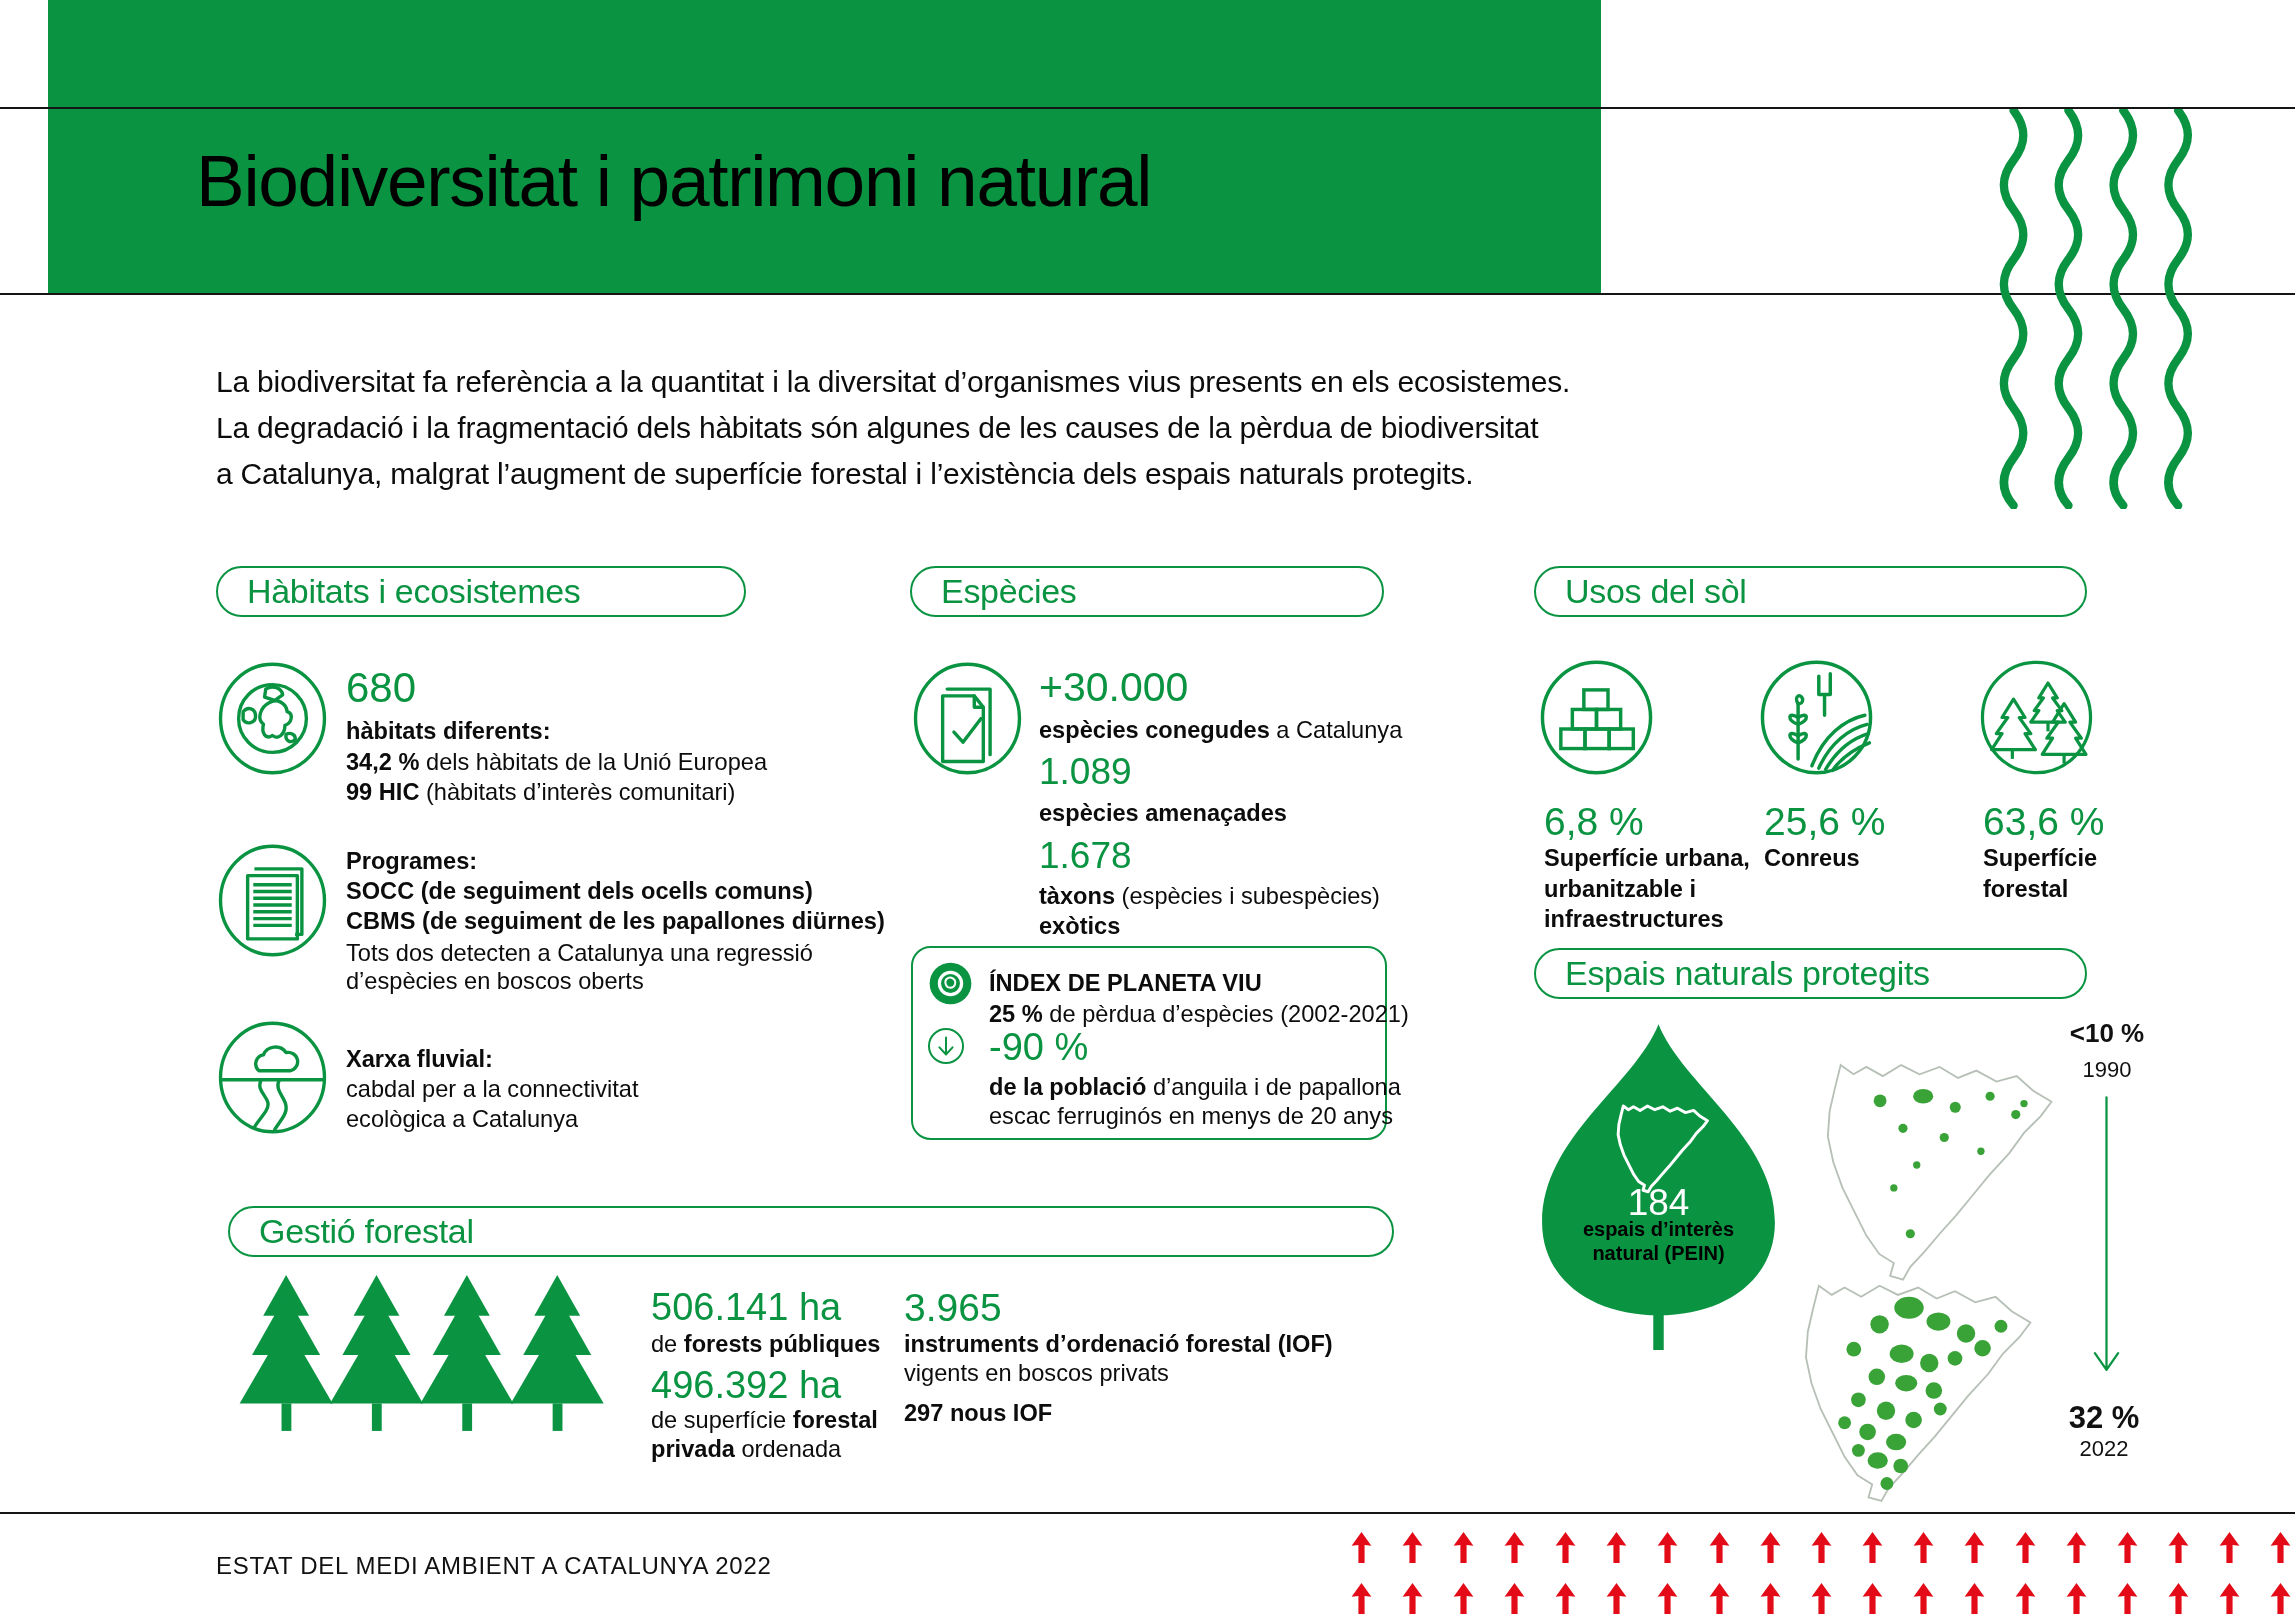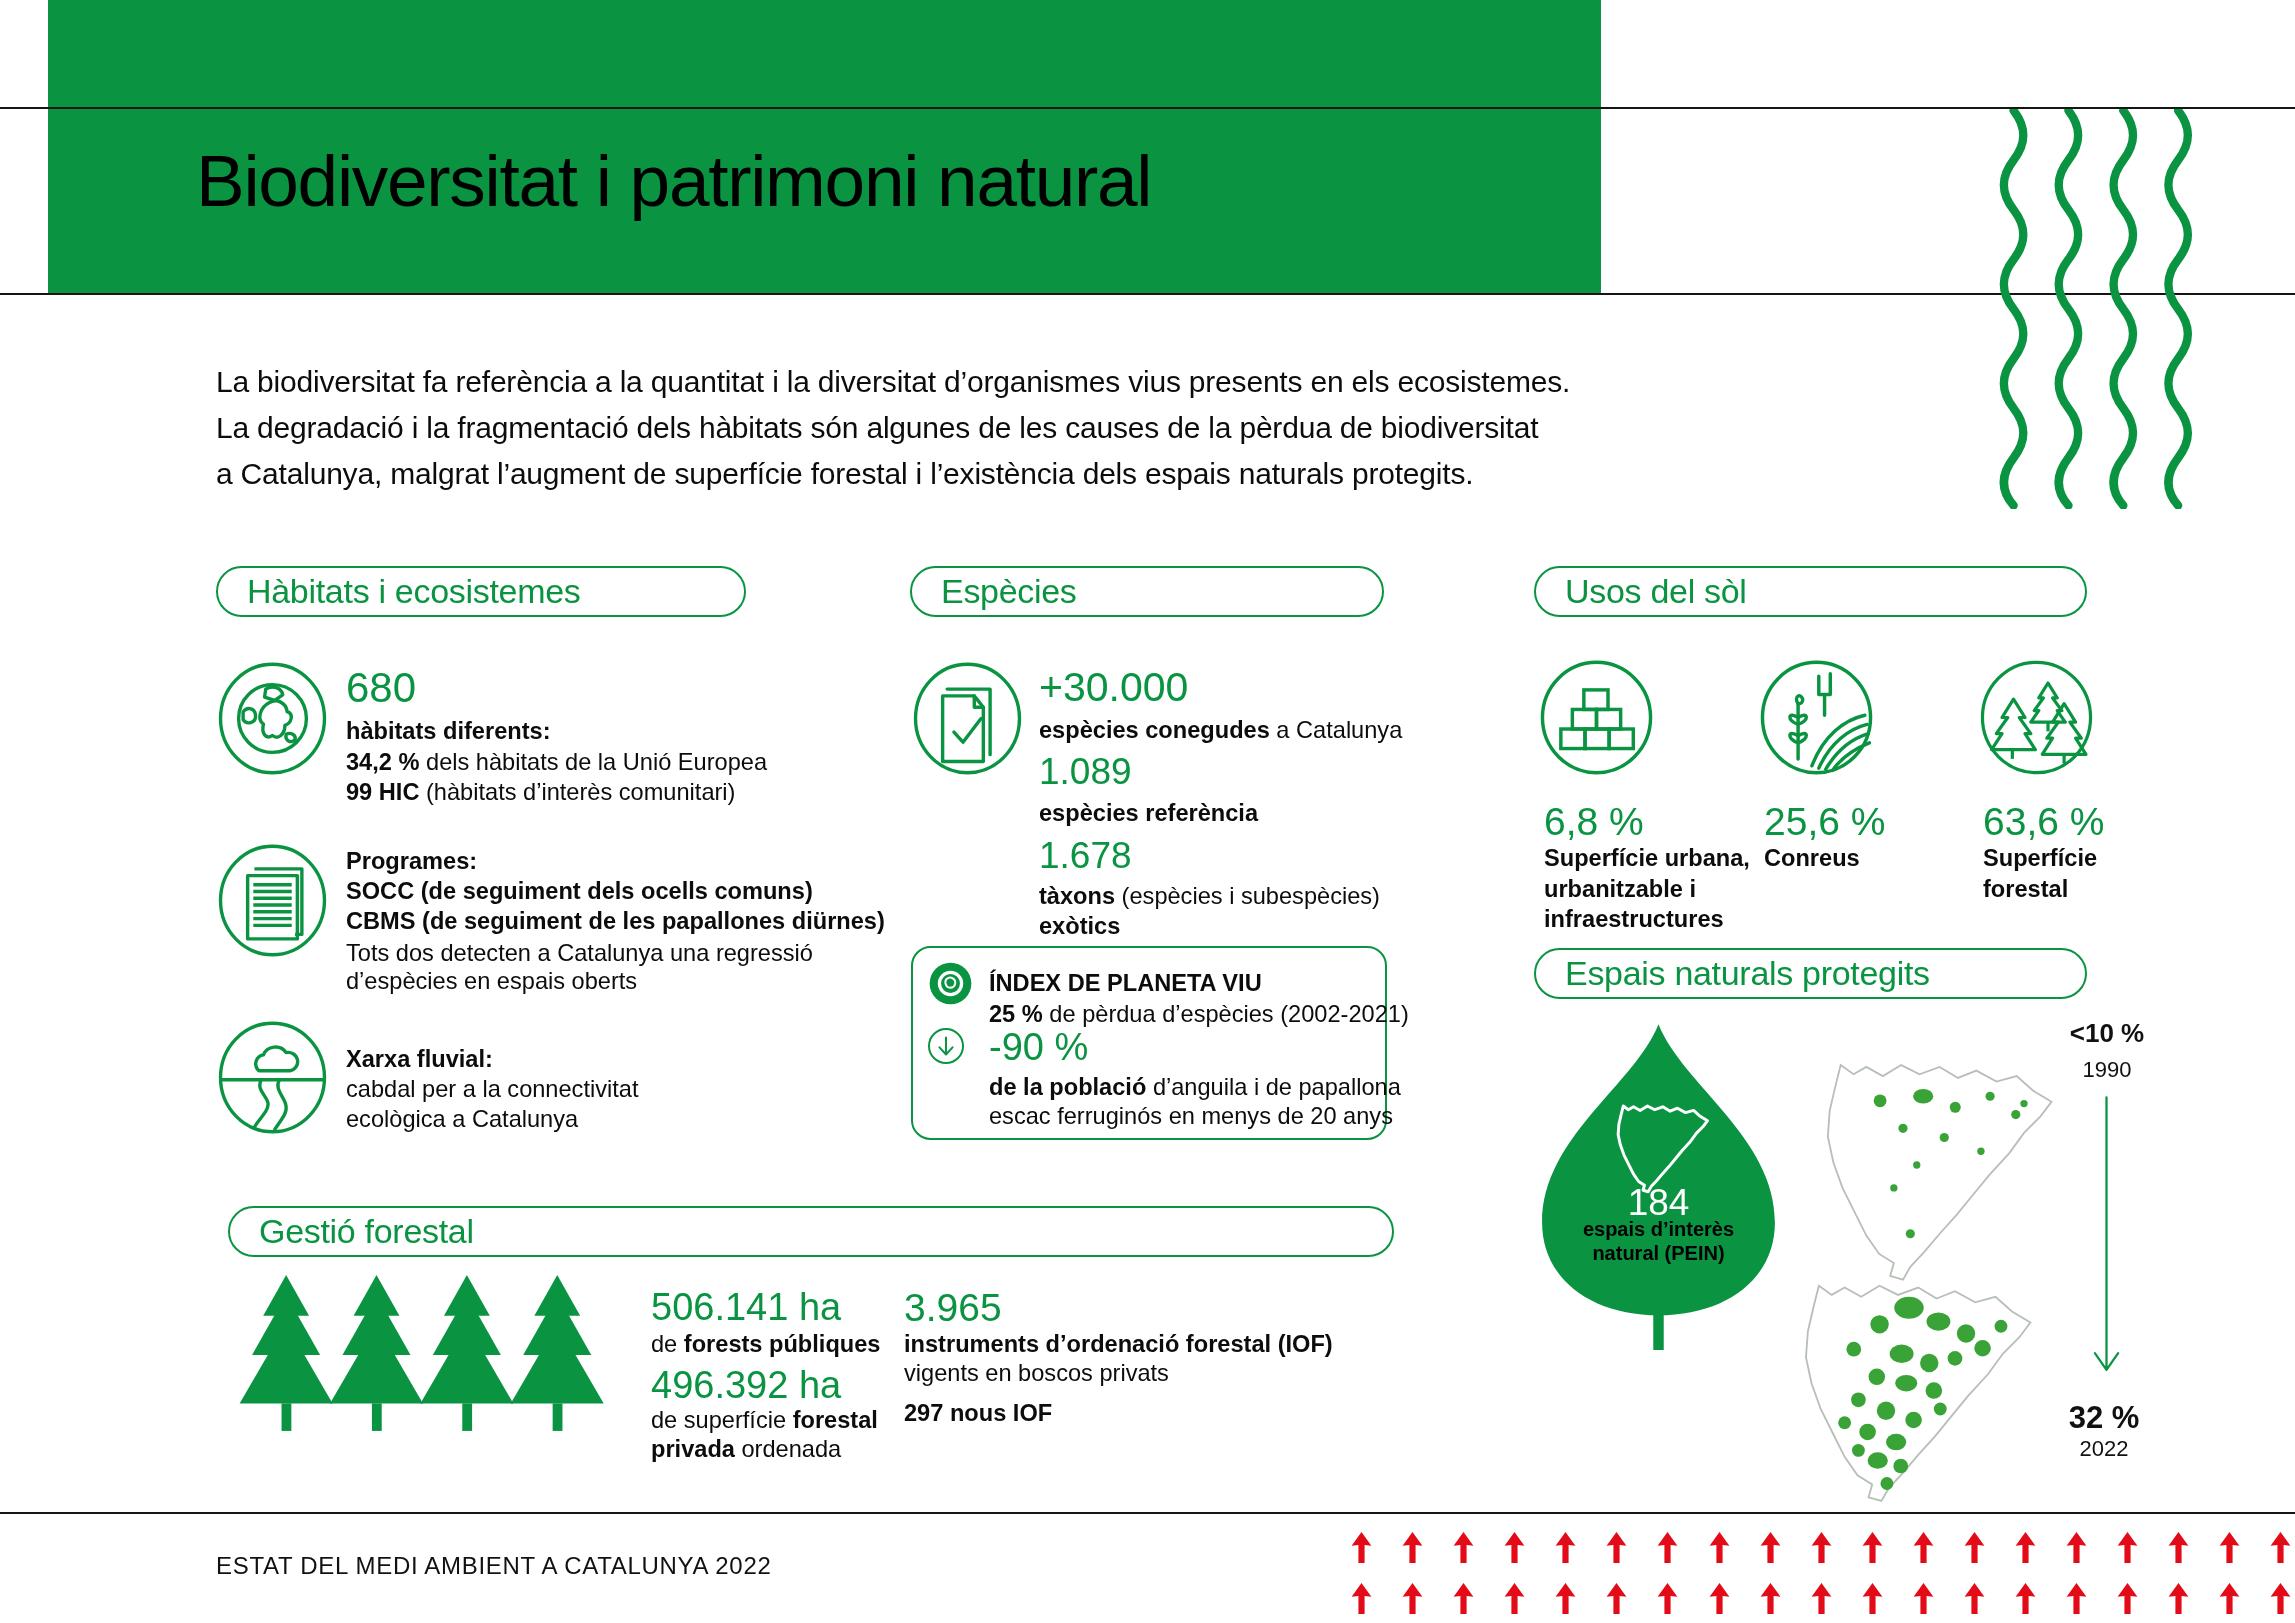--- a/index.html
+++ b/index.html
@@ -95,21 +95,21 @@
       <ellipse cx="50" cy="50" rx="46" ry="48"></ellipse>
       <path d="M34,22 L76,22 L76,80 L70,80"></path>
       <rect x="28" y="28" width="44" height="56"></rect>
       <path d="M33,36 H67 M33,42 H67 M33,48 H67 M33,54 H67 M33,60 H67 M33,66 H67 M33,72 H67"></path>
     </g>
   </svg>
   <div class="abs t36" style="left:346px;top:848px;font-weight:bold">Programes:</div>
   <div class="abs t36" style="left:346px;top:878px;font-weight:bold">SOCC (de seguiment dels ocells comuns)</div>
   <div class="abs t36" style="left:346px;top:908px;font-weight:bold">CBMS (de seguiment de les papallones diürnes)</div>
   <div class="abs t36" style="left:346px;top:940px">Tots dos detecten a Catalunya una regressió</div>
-  <div class="abs t36" style="left:346px;top:968px">d’espècies en espais oberts</div>
+  <div class="abs t36" style="left:346px;top:968px">d’espècies en boscos oberts</div>
 
   <svg class="abs icirc" style="left:216px;top:1021px" viewBox="0 0 100 100">
     <g fill="none" stroke="#0a9442" stroke-width="3" stroke-linejoin="round" stroke-linecap="round">
       <ellipse cx="50" cy="50" rx="46" ry="48"></ellipse>
       <path d="M5,52 H95"></path>
       <path d="M38,44 A8,8 0 0 1 42,30 A11,10 0 0 1 62,28 A8,8 0 0 1 66,44 Z"></path>
       <path d="M40,52 C34,64 52,68 44,80 C40,86 36,90 34,94"></path>
       <path d="M56,52 C50,64 68,70 60,84 C57,89 54,93 52,96"></path>
     </g>
   </svg>
@@ -122,21 +122,21 @@
       <ellipse cx="50" cy="50" rx="46" ry="48"></ellipse>
       <path d="M32,24 L70,24 L70,82"></path>
       <path d="M28,30 L56,30 L64,40 L64,88 L28,88 Z"></path>
       <path d="M56,30 L56,40 L64,40"></path>
       <path d="M38,62 L46,71 L62,50"></path>
     </g>
   </svg>
   <div class="abs bignum" style="left:1039px;top:664px;font-size:41px">+30.000</div>
   <div class="abs t36" style="left:1039px;top:717px"><b>espècies conegudes</b><span> a Catalunya</span></div>
   <div class="abs bignum" style="left:1039px;top:751px;font-size:37px">1.089</div>
-  <div class="abs t36" style="left:1039px;top:800px;font-weight:bold">espècies referència</div>
+  <div class="abs t36" style="left:1039px;top:800px;font-weight:bold">espècies amenaçades</div>
   <div class="abs bignum" style="left:1039px;top:835px;font-size:37px">1.678</div>
   <div class="abs t36" style="left:1039px;top:883px"><b>tàxons</b><span> (espècies i subespècies)</span></div>
   <div class="abs t36" style="left:1039px;top:913px;font-weight:bold">exòtics</div>
 
   <div class="abs ipv-box"></div>
   <svg class="abs" style="left:929px;top:962px" width="43" height="43" viewBox="0 0 66 66">
     <circle cx="33" cy="33" r="32" fill="#0a9442"></circle>
     <circle cx="33" cy="33" r="17" fill="none" stroke="#ffffff" stroke-width="5"></circle>
     <path d="M27,26 C33,21 42,26 40,34 C38,41 28,41 26,35 C24,30 25,28 27,26 Z" fill="#0a9442" stroke="#ffffff" stroke-width="3"></path>
   </svg>

